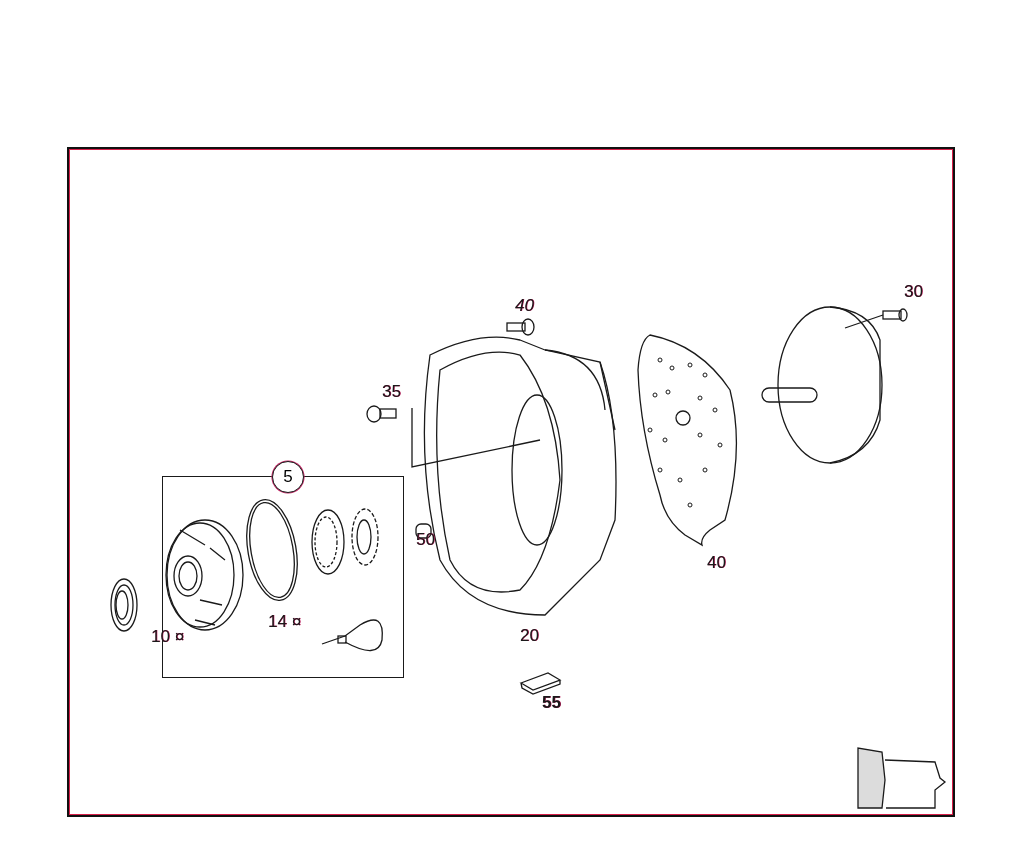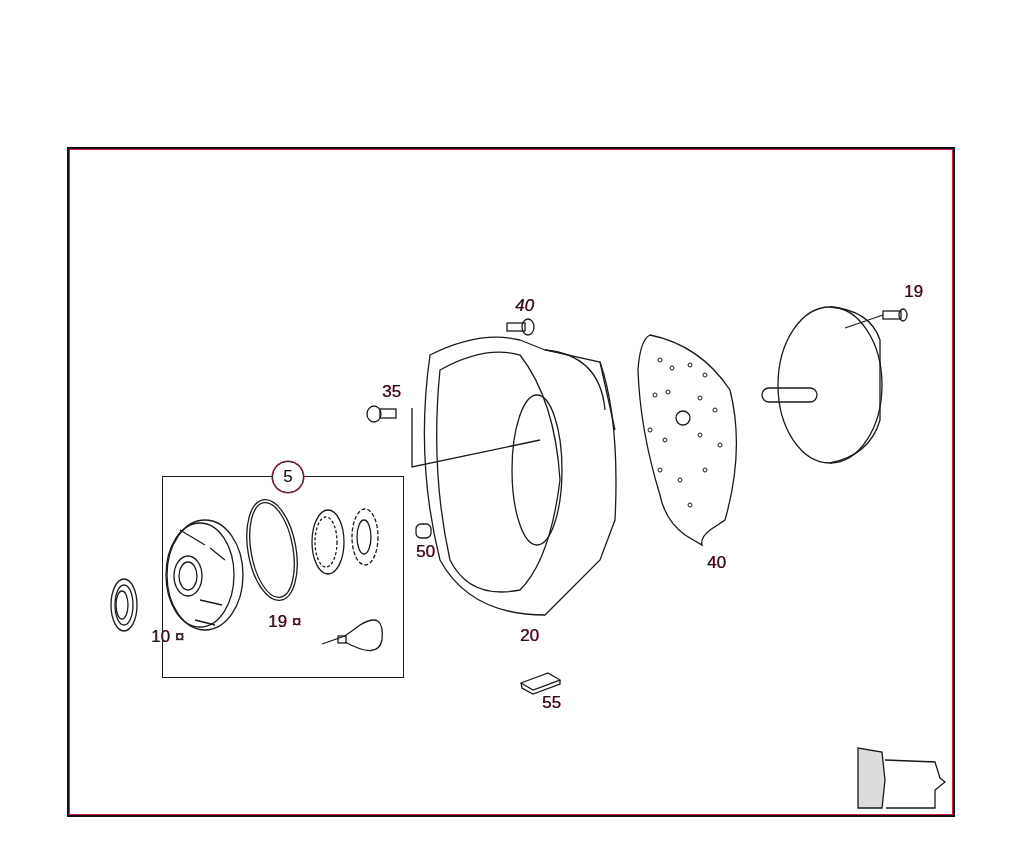--- a/index.html
+++ b/index.html
@@ -113,20 +113,20 @@
   <g>
     <path d="M858 748 L858 808 L882 808 L885 780 L882 752 Z" fill="#111" fill-opacity="0.15"></path>
     <path d="M885 760 L935 762 L940 778 L945 782 L935 790 L935 808 L886 808"></path>
   </g>
 </svg>
 
 <div class="kit"></div>
 <div class="circ" style="left:272px;top:461px;">5</div>
 
 <div class="lbl" style="left:103px;top:627px;margin-left:48px;">10 ¤</div>
-<div class="lbl" style="left:268px;top:612px;">19 ¤</div>
+<div class="lbl" style="left:268px;top:612px;">14 ¤</div>
 <div class="lbl" style="left:520px;top:626px;text-align:right;">20</div>
 <div class="lbl" style="left:707px;top:553px;">40</div>
 <div class="lbl" style="left:362px;top:382px;margin-left:20px;">35</div>
 <div class="lbl" style="left:515px;top:296px;font-style:italic;">40</div>
-<div class="lbl" style="left:904px;top:282px;">19</div>
-<div class="lbl" style="left:416px;top:542px;">50</div>
-<div class="lbl" style="left:542px;top:693px;">55</div>
+<div class="lbl" style="left:904px;top:282px;">30</div>
+<div class="lbl" style="left:416px;top:530px;">50</div>
+<div class="lbl" style="left:542px;top:693px;font-weight:bold;">55</div>
 
 </body></html>

